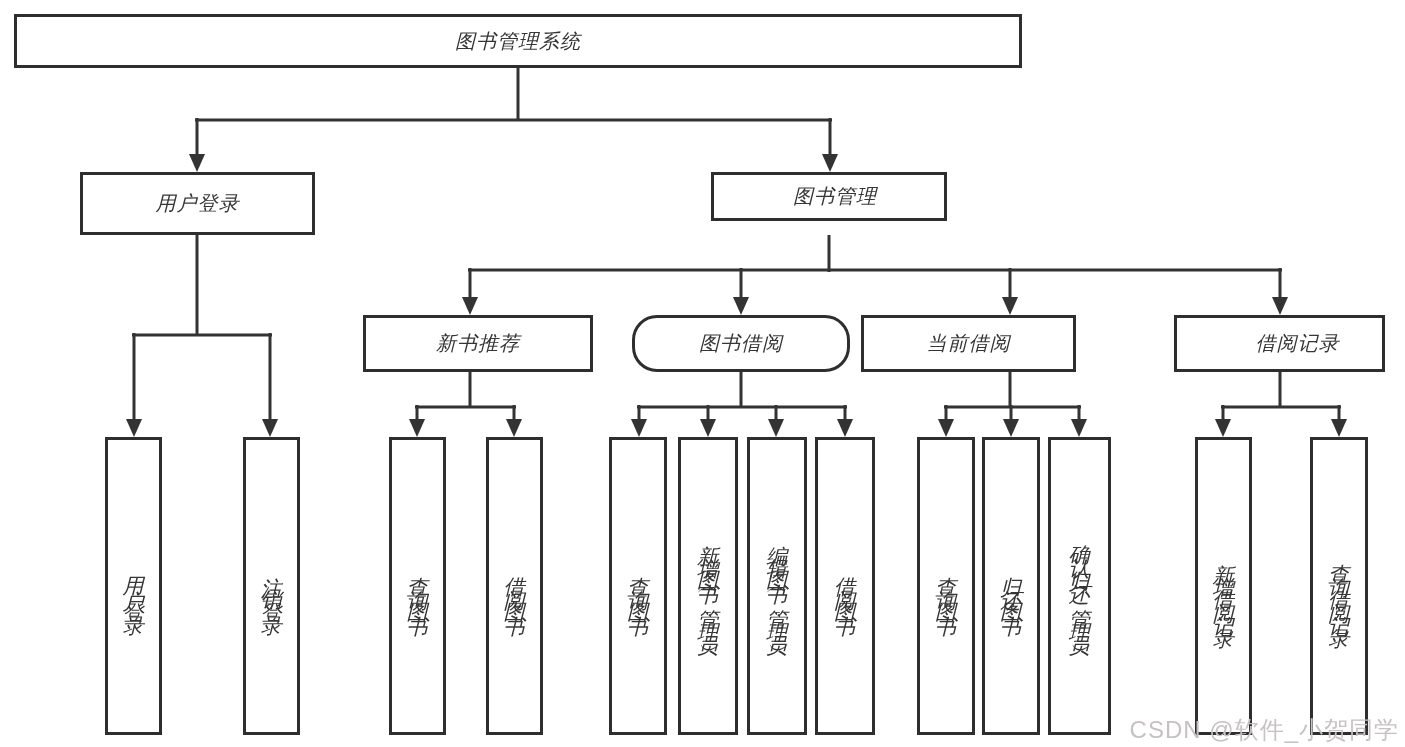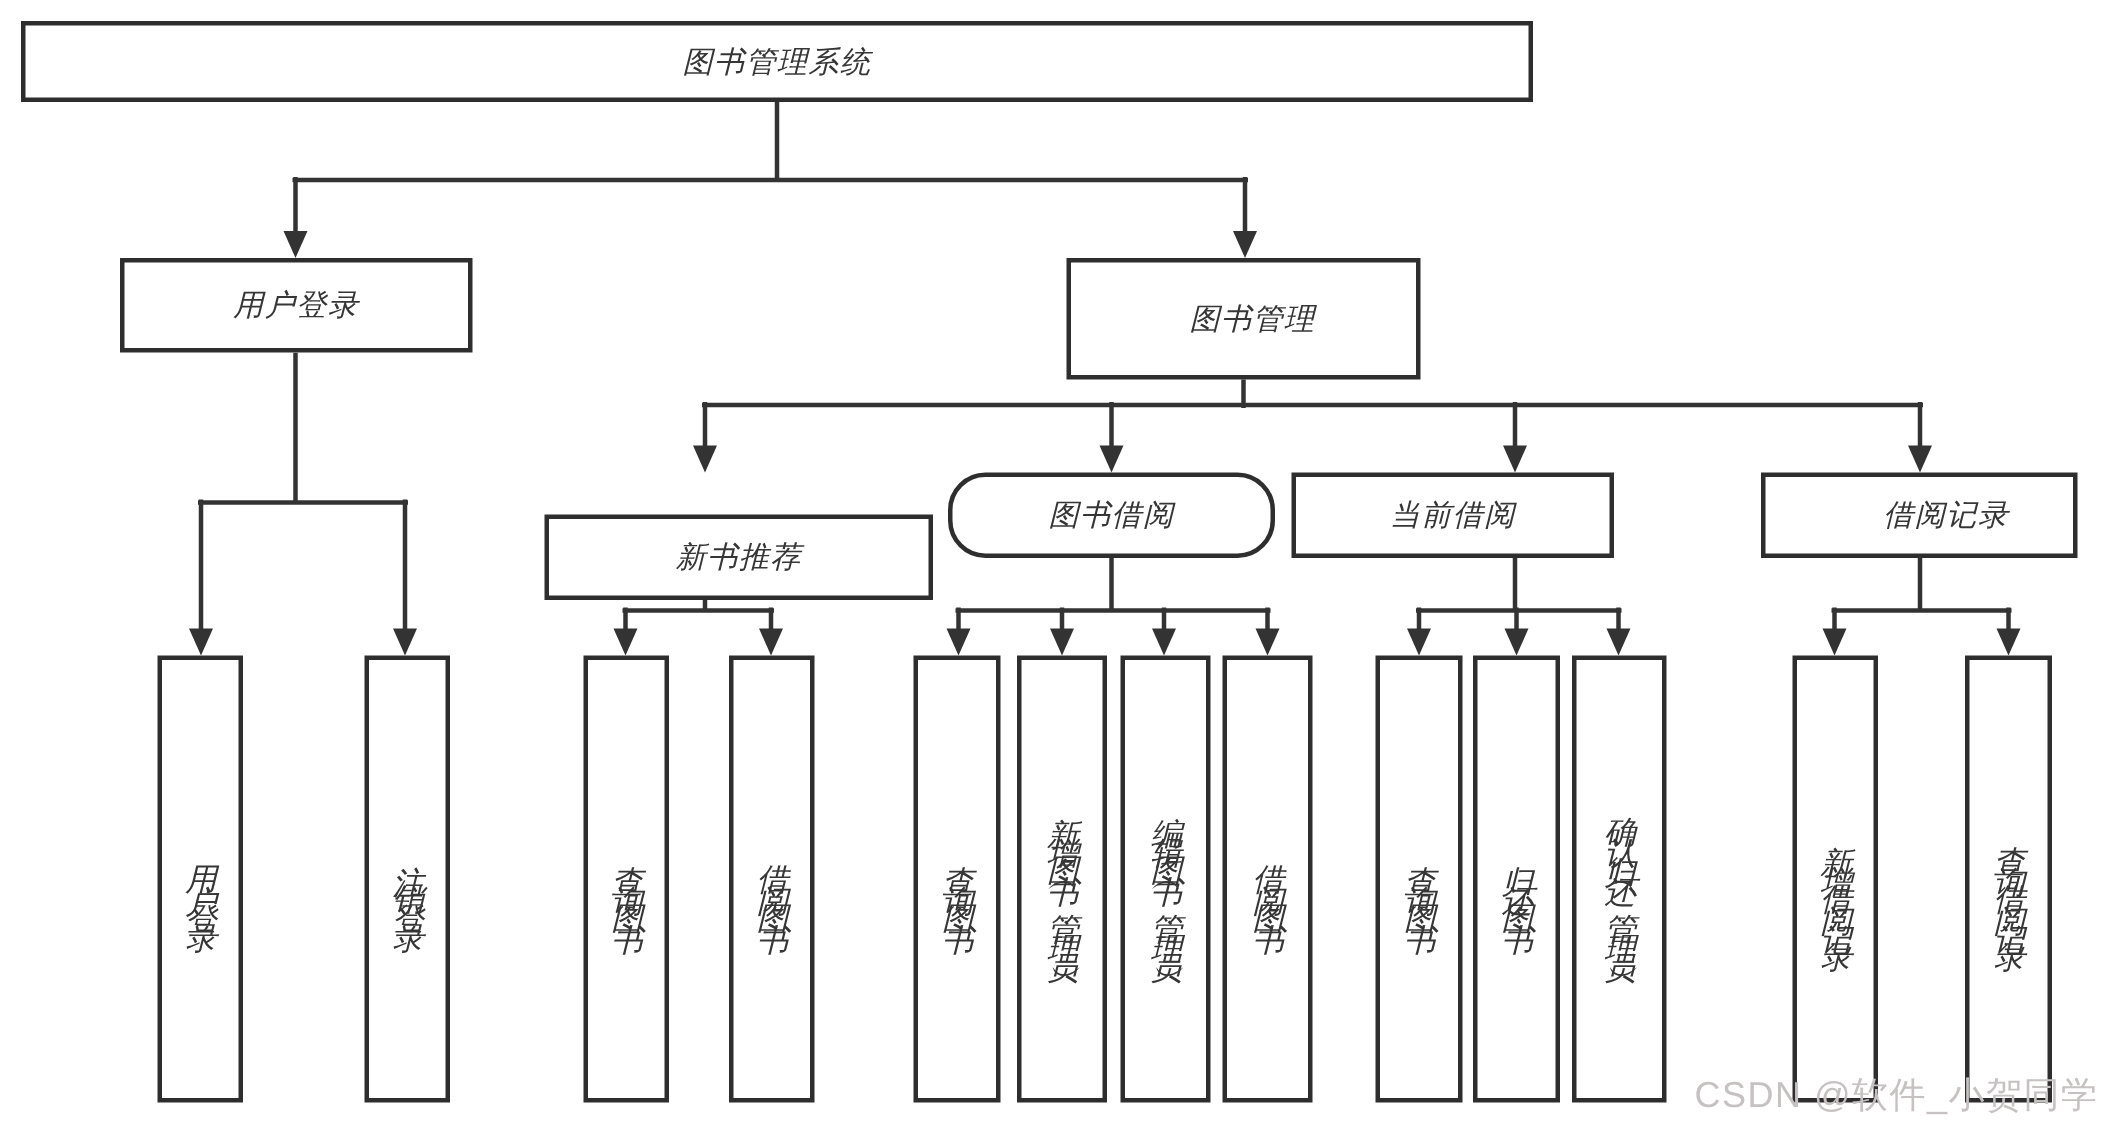--- a/index.html
+++ b/index.html
@@ -144,25 +144,25 @@
     </g>
   </svg>
 
   <div class="box" style="left:14px;top:14px;width:1008px;height:54px;">
     <span class="lbl">图书管理系统</span>
   </div>
 
   <div class="box" style="left:80px;top:172px;width:235px;height:63px;">
     <span class="lbl">用户登录</span>
   </div>
-  <div class="box" style="left:711px;top:172px;width:236px;height:81px;padding-left:12px;">
+  <div class="box" style="left:711px;top:172px;width:236px;height:49px;padding-left:12px;">
     <span class="lbl">图书管理</span>
   </div>
 
-  <div class="box" style="left:363px;top:315px;width:259px;height:57px;margin-top:28px;">
+  <div class="box" style="left:363px;top:315px;width:230px;height:57px;">
     <span class="lbl">新书推荐</span>
   </div>
   <div class="box" style="left:632px;top:315px;width:218px;height:57px;border-radius:25px;">
     <span class="lbl">图书借阅</span>
   </div>
   <div class="box" style="left:861px;top:315px;width:215px;height:57px;">
     <span class="lbl">当前借阅</span>
   </div>
   <div class="box" style="left:1174px;top:315px;width:211px;height:57px;padding-left:36px;">
     <span class="lbl">借阅记录</span>

